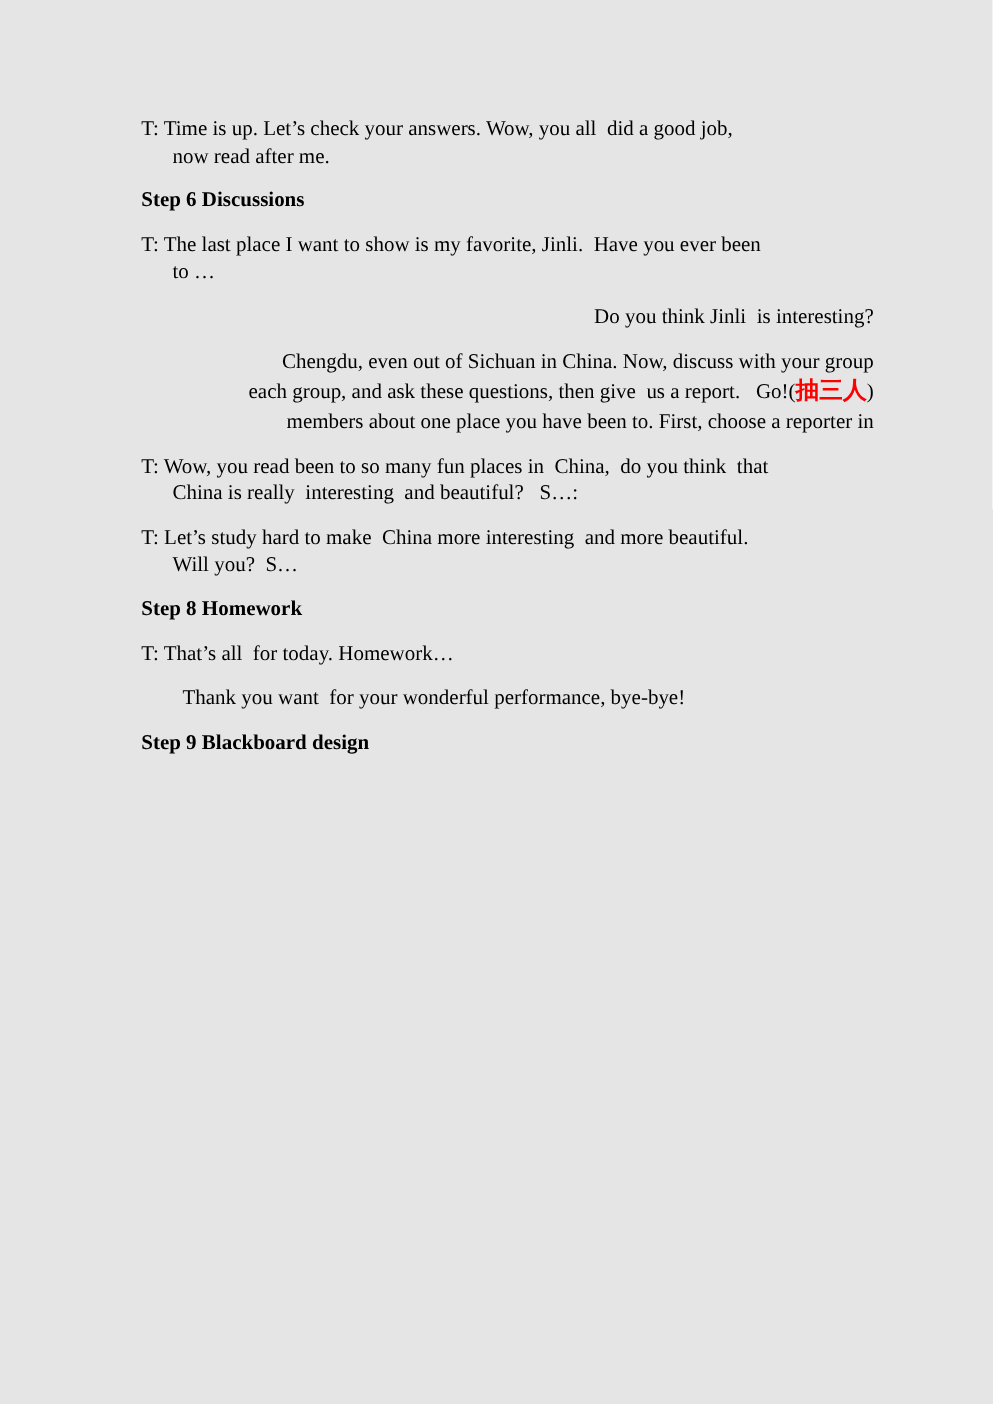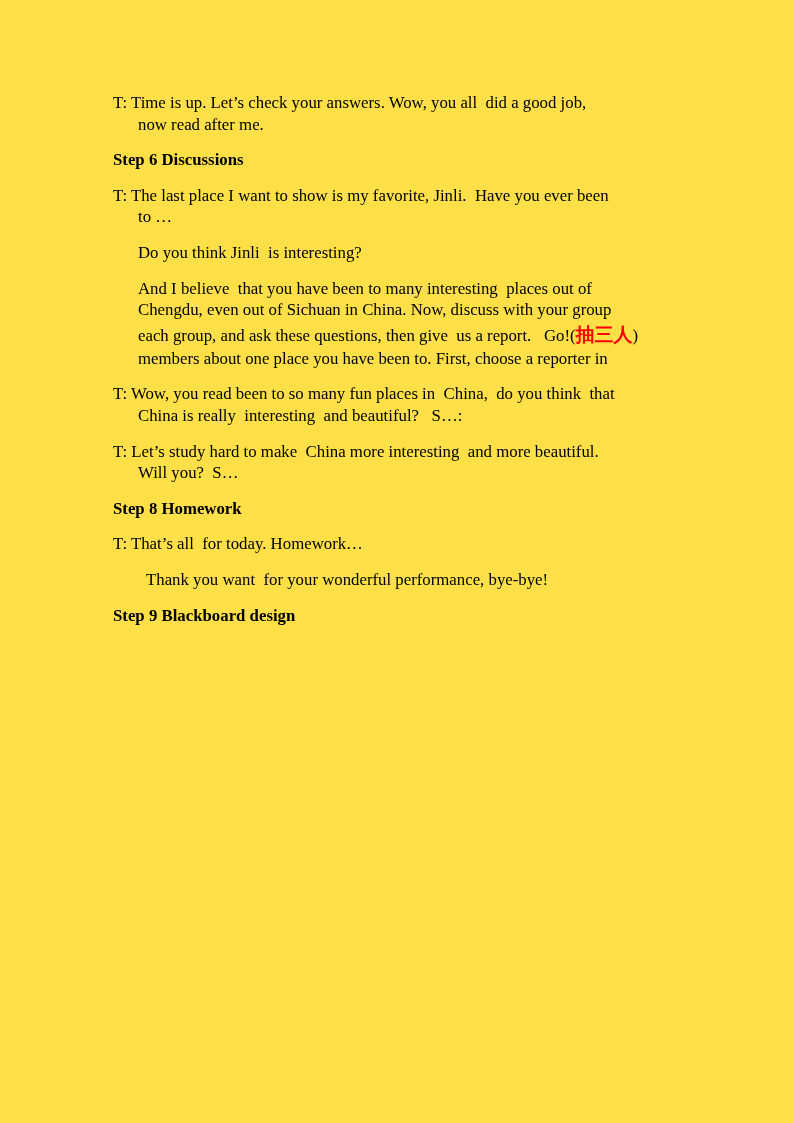--- a/index.html
+++ b/index.html
@@ -4,21 +4,21 @@
 <style>
   html, body {
     margin: 0;
     padding: 0;
     background: #ffffff;
   }
   .page {
     position: relative;
     width: 794px;
     height: 1123px;
-    background: #fde047;
+    background: #e5e5e5;
     overflow: hidden;
     font-family: "Liberation Serif", "DejaVu Serif", serif;
     color: #000000;
   }
   .content {
     position: absolute;
     top: 92px;
     left: 113px;
     width: 586px;
   }
@@ -27,21 +27,21 @@
   }
   .line {
     white-space: pre;
     line-height: 21.6px;
     font-size: 16.8px;
   }
   
   .para.dialog .line { margin-left: 25px; }
   .para.dialog .line:first-child { margin-left: 0; }
   
-  .para.inner .line { margin-left: 25px; }
+  .para.inner .line { margin-left: 25px; text-align: right; }
   
   .para.thank .line { margin-left: 33px; }
   
   .para.heading .line {
     font-weight: bold;
     margin-left: 0;
   }
   .run { color: #000000; }
   .run.red {
     color: #ff0000;
@@ -64,21 +64,20 @@
         <div class="line"><span class="run">Step 6 Discussions</span></div>
       </div>
       <div class="para dialog">
         <div class="line"><span class="run">T: The last place I want to show is my favorite, Jinli.  Have you ever been</span></div>
         <div class="line"><span class="run">to …</span></div>
       </div>
       <div class="para inner">
         <div class="line"><span class="run">Do you think Jinli  is interesting?</span></div>
       </div>
       <div class="para inner">
-        <div class="line"><span class="run">And I believe  that you have been to many interesting  places out of</span></div>
         <div class="line"><span class="run">Chengdu, even out of Sichuan in China. Now, discuss with your group</span></div>
         <div class="line"><span class="run">each group, and ask these questions, then give  us a report.   Go!(</span><span class="run red">抽三人</span><span class="run">)</span></div>
         <div class="line"><span class="run">members about one place you have been to. First, choose a reporter in</span></div>
       </div>
       <div class="para dialog">
         <div class="line"><span class="run">T: Wow, you read been to so many fun places in  China,  do you think  that</span></div>
         <div class="line"><span class="run">China is really  interesting  and beautiful?   S…:</span></div>
       </div>
       <div class="para dialog">
         <div class="line"><span class="run">T: Let’s study hard to make  China more interesting  and more beautiful.</span></div>

